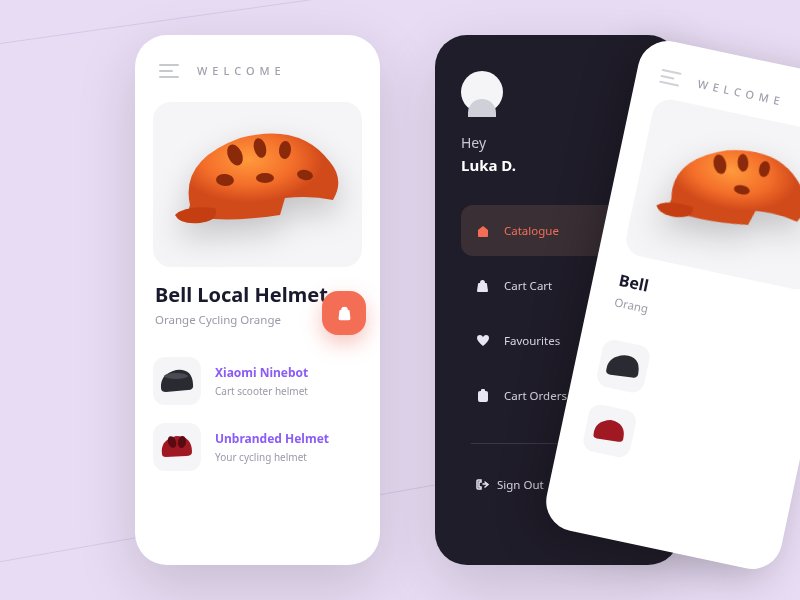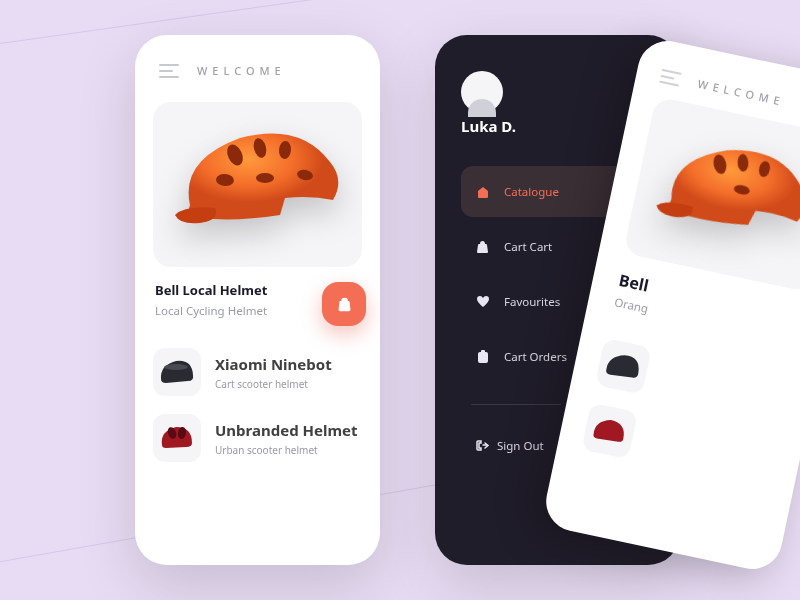--- a/index.html
+++ b/index.html
@@ -15,28 +15,28 @@
 .header{display:flex;align-items:center;gap:18px;padding:28px 24px 16px}
 .menu-icon{width:20px;height:14px;display:flex;flex-direction:column;justify-content:space-between;cursor:pointer}
 .menu-icon span{height:2px;background:#c8c8d0;border-radius:2px}
 .menu-icon span:nth-child(1){width:100%}
 .menu-icon span:nth-child(2){width:70%}
 .menu-icon span:nth-child(3){width:100%}
 .header-title{letter-spacing:5px;font-size:11px;font-weight:500;color:#a0a0ac}
 
 .hero-card{margin:8px 18px 24px;padding:0;position:relative}
 .hero-img-wrap{background:#f5f5f7;border-radius:18px;padding:10px 12px;margin-bottom:14px;height:165px;display:flex;align-items:center;justify-content:center}
-.hero-title{font-size:13px;font-weight:700;color:#1a1a2e;margin-left:2px}
+.hero-title{font-size:20px;font-weight:700;color:#1a1a2e;margin-left:2px}
 .hero-sub{font-size:11.5px;color:#9a9aa8;margin-top:4px;margin-left:2px}
 .fab{position:absolute;right:-4px;bottom:-8px;width:44px;height:44px;background:#f46e56;border-radius:16px;display:flex;align-items:center;justify-content:center;box-shadow:0 8px 20px rgba(230,110,90,0.4);cursor:pointer}
 
 .list{padding:6px 18px}
 .list-item{display:flex;align-items:center;gap:14px;margin-bottom:18px}
 .thumb{width:48px;height:48px;background:#f5f5f7;border-radius:12px;display:flex;align-items:center;justify-content:center}
-.item-title{font-size:15px;font-weight:700;color:#404040}
+.item-title{font-size:12px;font-weight:700;color:#8b5cf6}
 .item-sub{font-size:10px;color:#9a9aa8;margin-top:3px}
 
 
 .drawer{padding:36px 26px;height:100%}
 .avatar{width:42px;height:42px;background:#f5f5f7;border-radius:50%;display:flex;align-items:flex-end;justify-content:center;overflow:hidden}
 .avatar-head{width:16px;height:16px;background:#d0d0d8;border-radius:50%;margin-bottom:-6px;position:relative;z-index:2}
 .avatar-body{width:28px;height:18px;background:#d0d0d8;border-radius:16px 16px 0 0;position:absolute;bottom:-4px}
 .avatar-wrap{position:relative;width:42px;height:42px;display:flex;align-items:center;justify-content:center}
 .greeting{margin-top:20px;color:#c8c6d0;font-size:14px}
 .user-name{color:#fff;font-size:15px;font-weight:700;margin-top:3px}
@@ -91,21 +91,21 @@
         <path d="M10 95 Q 20 85 50 88 Q 55 100 35 103 Q 15 105 10 95 Z" fill="#c43e12"></path>
         <ellipse cx="70" cy="35" rx="7" ry="11" fill="#8a2a0a" transform="rotate(-25 70 35)"></ellipse>
         <ellipse cx="95" cy="28" rx="6" ry="10" fill="#8a2a0a" transform="rotate(-15 95 28)"></ellipse>
         <ellipse cx="120" cy="30" rx="6" ry="9" fill="#8a2a0a" transform="rotate(5 120 30)"></ellipse>
         <ellipse cx="60" cy="60" rx="9" ry="6" fill="#8a2a0a" transform="rotate(5 60 60)"></ellipse>
         <ellipse cx="100" cy="58" rx="9" ry="5" fill="#8a2a0a"></ellipse>
         <ellipse cx="140" cy="55" rx="8" ry="5" fill="#8a2a0a" transform="rotate(10 140 55)"></ellipse>
       </svg>
     </div>
     <div class="hero-title">Bell Local Helmet</div>
-    <div class="hero-sub">Local Cycling Helmet</div>
+    <div class="hero-sub">Orange Cycling Orange</div>
     <div class="fab">
       <svg width="17" height="17" viewBox="0 0 20 20">
           <path d="M6 6 Q6 2 10 2 Q14 2 14 6 L15 6 Q16 6 16 7 L17 16 Q17 18 15 18 L5 18 Q3 18 3 16 L4 7 Q4 6 5 6 Z" fill="#fff"></path>
         </svg>
     </div>
   </div>
 
   <div class="list">
     <div class="list-item">
       <div class="thumb">
@@ -122,34 +122,35 @@
     <div class="list-item">
       <div class="thumb">
         <svg width="38" height="30" viewBox="0 0 38 30">
             <path d="M4 22 Q2 8 18 4 Q34 4 34 20 Q34 24 28 24 L8 25 Q4 25 4 22" fill="#a01822"></path>
             <ellipse cx="14" cy="10" rx="4" ry="6" fill="#5a0a12" transform="rotate(-20 14 10)"></ellipse>
             <ellipse cx="24" cy="10" rx="4" ry="6" fill="#5a0a12" transform="rotate(10 24 10)"></ellipse>
           </svg>
       </div>
       <div>
         <div class="item-title">Unbranded Helmet</div>
-        <div class="item-sub">Urban scooter helmet</div>
+        <div class="item-sub">Your cycling helmet</div>
       </div>
     </div>
   </div>
 </div>
 
 <div class="phone phone-right">
   <div class="drawer">
     <div class="avatar-wrap">
       <div class="avatar">
           <div class="avatar-head"></div>
           <div class="avatar-body"></div>
         </div>
     </div>
+    <div class="greeting">Hey</div>
     <div class="user-name">Luka D.</div>
 
     <div class="nav">
       <div class="nav-item active">
         <div class="nav-icon">
             <svg width="14" height="14" viewBox="0 0 14 14">
               <path d="M2 6 L7 2 L12 6 L12 12 Q12 13 11 13 L3 13 Q2 13 2 12 Z" fill="#f46e56"></path>
             </svg>
           </div>
         <div class="nav-label">Catalogue</div>

